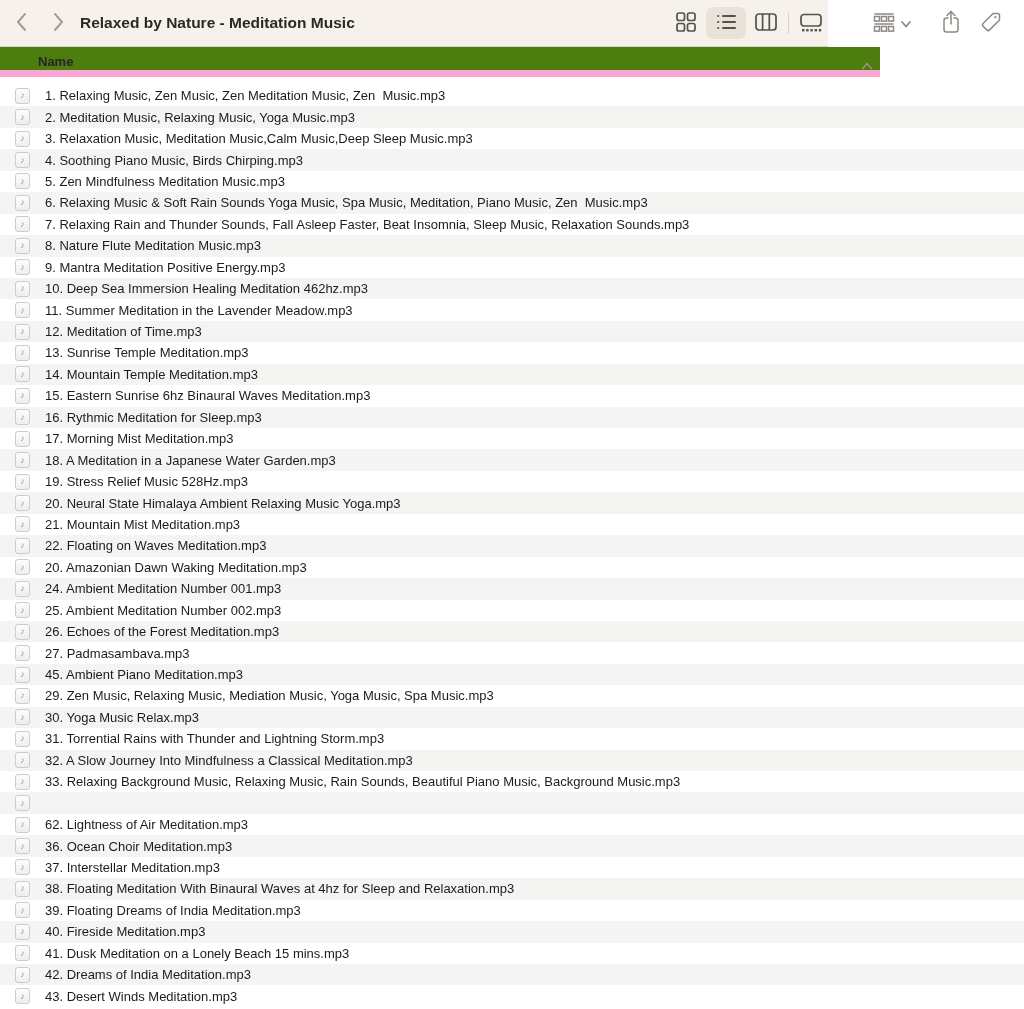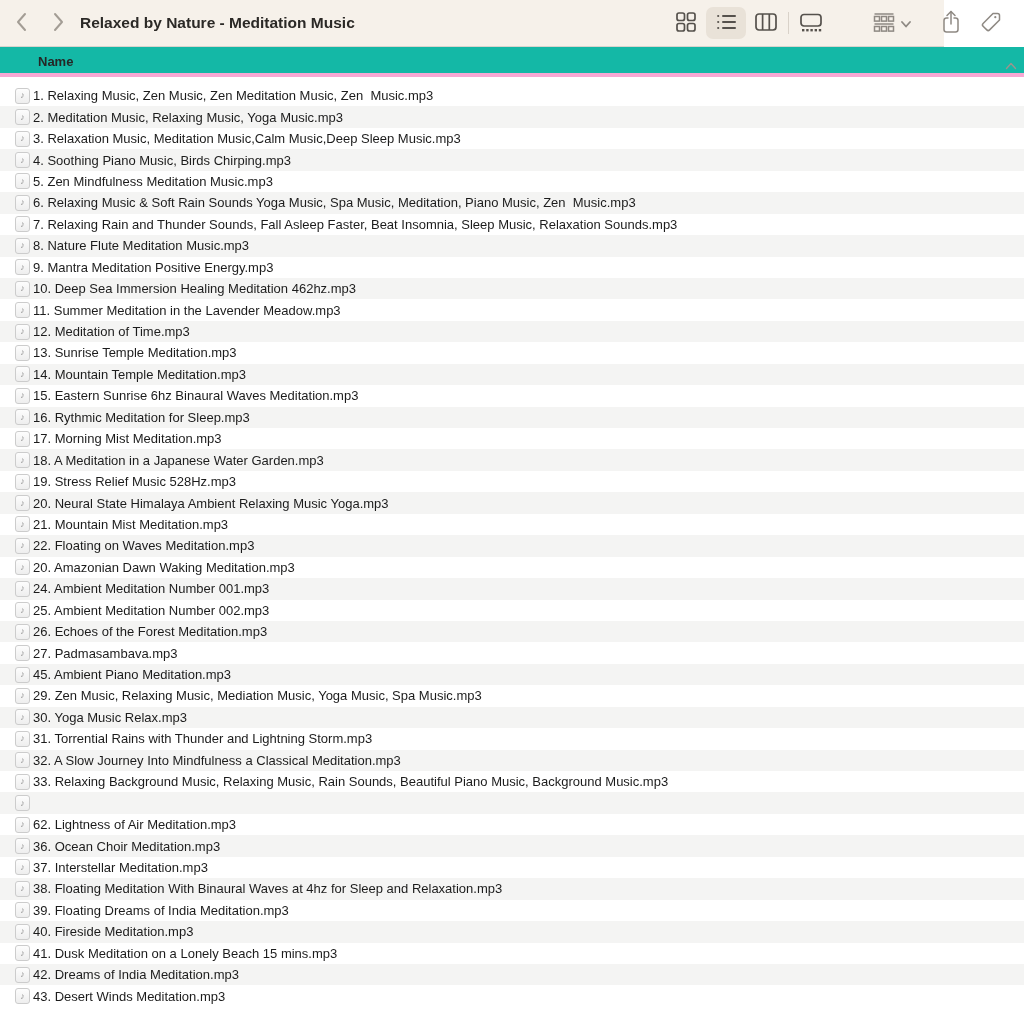--- a/index.html
+++ b/index.html
@@ -1,21 +1,21 @@
 <!DOCTYPE html>
 <html><head>
 <meta charset="utf-8">
 <style>
   * { margin:0; padding:0; box-sizing:border-box; }
   html,body { width:1024px; height:1009px; overflow:hidden;
     font-family:"Liberation Sans","DejaVu Sans",sans-serif;
     background:#ffffff; -webkit-font-smoothing:antialiased; }
 
   
-  .toolbar { position:relative; width:944px; height:47px;
+  .toolbar { position:relative; width:828px; height:47px;
     background:#f6f1ea; border-bottom:1px solid #d9d4cd; }
   .nav-btn { position:absolute; top:9px; width:30px; height:28px;
     display:flex; align-items:center; justify-content:center;
     border:none; background:transparent; cursor:default; }
   .nav-btn svg { stroke:#a39d95; }
   #backBtn { left:6px; }
   #fwdBtn  { left:44px; }
   .win-title { position:absolute; left:80px; top:0; height:46px;
     line-height:46px; font-size:15.5px; font-weight:700; color:#2b2926; }
 
@@ -30,36 +30,36 @@
   .tool-right { position:absolute; top:7px; height:32px; display:flex;
     align-items:center; }
   #groupBtn { left:864px; width:54px; }
   #shareBtn { left:932px; width:38px; }
   #tagBtn   { left:972px; width:38px; }
   .gbtn { height:32px; border:none; background:transparent; border-radius:7px;
     display:flex; align-items:center; justify-content:center; gap:5px; }
   .gbtn svg { stroke:#8e8983; fill:none; }
 
   
-  .col-header { position:relative; width:1024px; height:30px; background:#14b8a6;
-    border-bottom:4px solid #f9a8d4; }
+  .col-header { position:relative; width:880px; height:30px; background:#4d7c0f;
+    border-bottom:7px solid #f9a8d4; }
   .col-name { position:absolute; left:38px; top:0; height:29px; line-height:29px;
     font-size:13px; font-weight:600; color:#262626; }
   .sort-indicator { position:absolute; right:7px; top:9px; }
   .sort-indicator svg { stroke:#9a958e; fill:none; }
 
   
   .file-list { padding-top:8px; background:#ffffff; }
   .row { height:21.45px; display:flex; align-items:center; padding-left:15px; }
   .row:nth-child(even) { background:#f4f4f3; }
   .file-icon { width:15px; height:16px; border-radius:3px; flex:0 0 15px;
     background:linear-gradient(#fdfdfd,#eeeeee);
     border:1px solid #cccccc; display:flex; align-items:center; justify-content:center; }
   .file-icon i { font-style:normal; font-size:9px; line-height:9px; color:#9a9a9a; }
-  .fname { margin-left:3px; font-size:13px; color:#1c1c1c; white-space:pre; }
+  .fname { margin-left:15px; font-size:13px; color:#1c1c1c; white-space:pre; }
 </style>
 </head>
 <body>
 
 <div class="toolbar">
   <button class="nav-btn" id="backBtn">
     <span>
       <svg width="12" height="20" viewBox="0 0 12 20">
           <path d="M10 2 L3 10 L10 18" stroke-width="2" fill="none" stroke-linecap="round" stroke-linejoin="round"></path>
         </svg>

